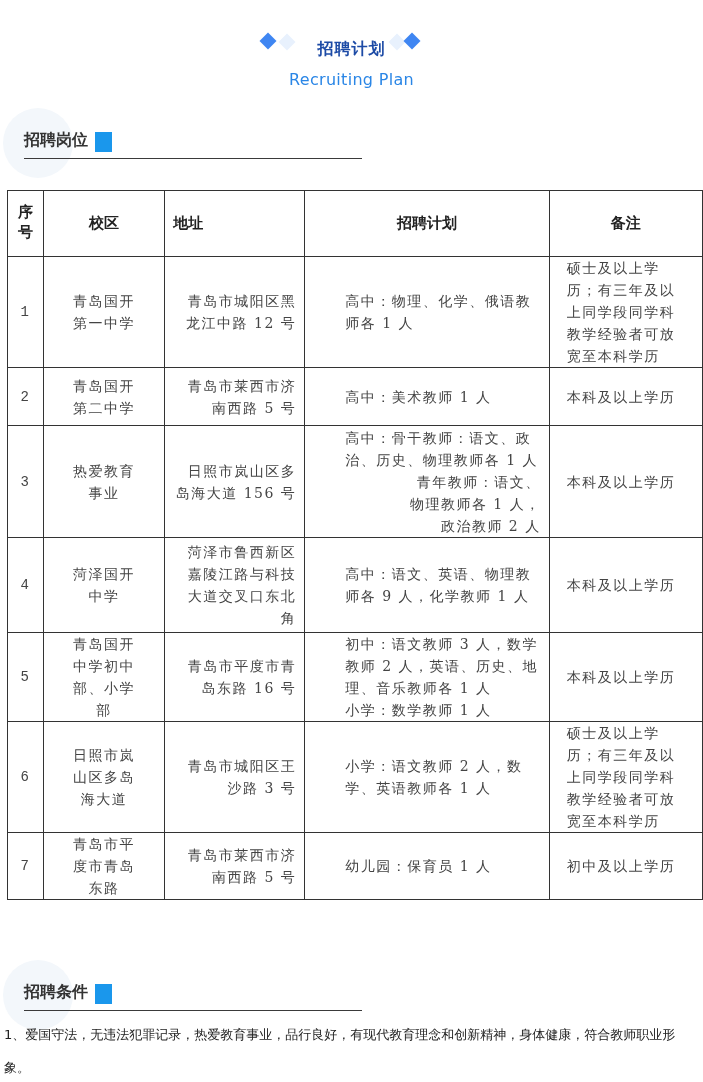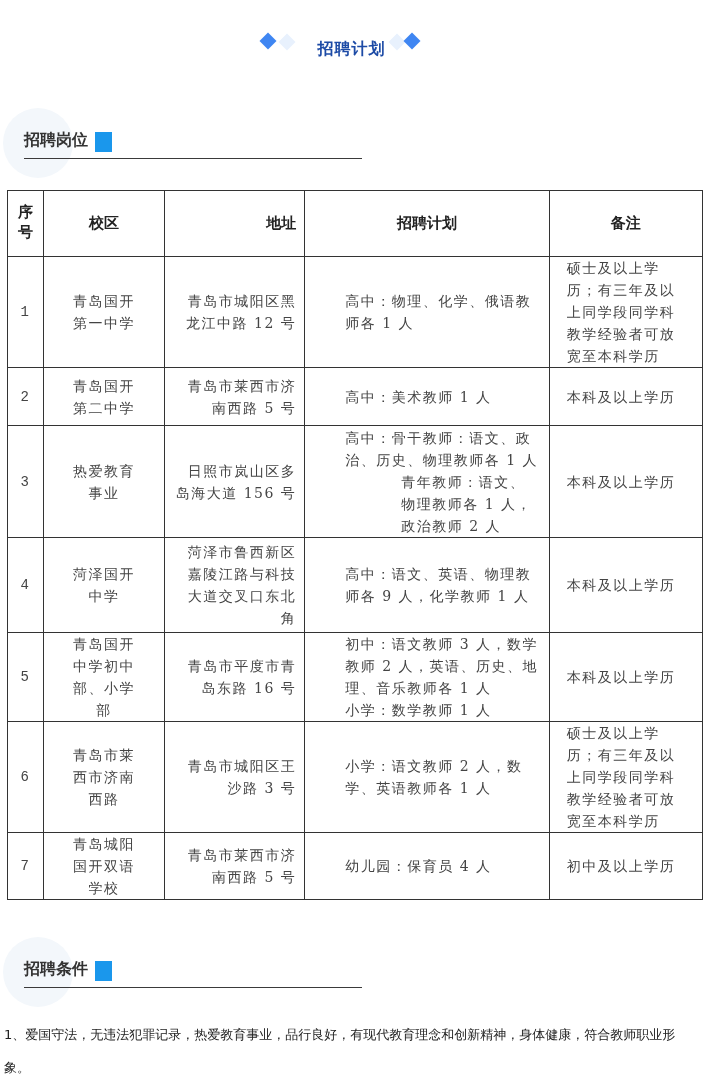--- a/index.html
+++ b/index.html
@@ -21,48 +21,49 @@
   table.grid { position: absolute; left: 7px; top: 190px; border-collapse: collapse; font-family: "DejaVu Serif", serif; color: #444; font-size: 14px; }
   table.grid th, table.grid td { border: 1px solid #333; padding: 0; vertical-align: middle; }
   table.grid th { font-weight: bold; font-size: 15px; color: #222; text-align: center; }
   table.grid td { line-height: 22px; letter-spacing: 1.5px; }
   .c-no { width: 30px; text-align: center; font-family: Liberation Mono, monospace; }
   .c-campus { width: 89px; text-align: center; padding: 0 22px !important; }
   .c-addr { width: 148px; text-align: right; padding: 0 8px !important; }
   .c-plan { width: 257px; text-align: left; padding: 0 8px !important; }
   .c-note { width: 142px; text-align: left; padding: 0 17px !important; margin-left: 44px; }
   .plan-line { display: block; margin-left: 32px; }
-  .indent { padding-left: 56px; }
+  .indent { padding-left: 56px; text-align: right; }
 
   .para { position: absolute; left: 4px; width: 695px; font-size: 13px; color: #222; line-height: 33px; }
 </style>
 </head>
 <body>
 
 <div class="banner">
   <div class="diamond d-dark" style="left:262px; top:7px;"></div>
   <div class="diamond d-light" style="left:281px; top:8px;"></div>
   <div class="diamond d-light" style="left:391px; top:8px;"></div>
   <div class="diamond d-dark" style="left:406px; top:7px;"></div>
   <div class="title">招聘计划</div>
+  <div class="subtitle">Recruiting Plan</div>
 </div>
 
 <div class="section-head" style="top:100px;">
   <div class="circle"></div>
   <div class="label">招聘岗位</div>
   <div class="square"></div>
   <div class="rule"></div>
 </div>
 
 <table class="grid">
   <thead>
     <tr style="height:66px;">
       <th class="c-no" style="line-height:20px; padding:0 4px;">序号</th>
       <th class="c-campus" style="text-align:center;">校区</th>
-      <th class="c-addr" style="text-align:right;">地址</th>
+      <th class="c-addr" style="text-align:left;">地址</th>
       <th class="c-plan" style="text-align:center;">招聘计划</th>
       <th class="c-note" style="text-align:center;">备注</th>
     </tr>
   </thead>
   <tbody>
     <tr style="height:111px;">
       <td class="c-no">1</td>
       <td class="c-campus">青岛国开第一中学</td>
       <td class="c-addr">青岛市城阳区黑龙江中路 12 号</td>
       <td class="c-plan">
@@ -103,39 +104,39 @@
       <td class="c-campus">青岛国开中学初中部、小学部</td>
       <td class="c-addr">青岛市平度市青岛东路 16 号</td>
       <td class="c-plan">
         <span class="plan-line">初中：语文教师 3 人，数学教师 2 人，英语、历史、地理、音乐教师各 1 人</span>
         <span class="plan-line">小学：数学教师 1 人</span>
       </td>
       <td class="c-note">本科及以上学历</td>
     </tr>
     <tr style="height:111px;">
       <td class="c-no">6</td>
-      <td class="c-campus">青岛市莱西市济南西路</td>
+      <td class="c-campus">日照市岚山区多岛海大道</td>
       <td class="c-addr">青岛市城阳区王沙路 3 号</td>
       <td class="c-plan">
           <span class="plan-line">小学：语文教师 2 人，数学、英语教师各 1 人</span>
         </td>
       <td class="c-note">硕士及以上学历；有三年及以上同学段同学科教学经验者可放宽至本科学历</td>
     </tr>
     <tr style="height:67px;">
       <td class="c-no">7</td>
-      <td class="c-campus">青岛城阳国开双语学校</td>
+      <td class="c-campus">青岛市平度市青岛东路</td>
       <td class="c-addr">青岛市莱西市济南西路 5 号</td>
       <td class="c-plan">
-          <span class="plan-line">幼儿园：保育员 4 人</span>
+          <span class="plan-line">幼儿园：保育员 1 人</span>
         </td>
       <td class="c-note">初中及以上学历</td>
     </tr>
   </tbody>
 </table>
 
-<div class="section-head" style="top:929px;text-decoration:underline;">
+<div class="section-head" style="top:952px;text-decoration:underline;">
   <div class="circle"></div>
   <div class="label">招聘条件</div>
   <div class="square"></div>
   <div class="rule"></div>
 </div>
 
 <div class="para" style="top:1018px;">1、爱国守法，无违法犯罪记录，热爱教育事业，品行良好，有现代教育理念和创新精神，身体健康，符合教师职业形象。</div>
 
 </body></html>

